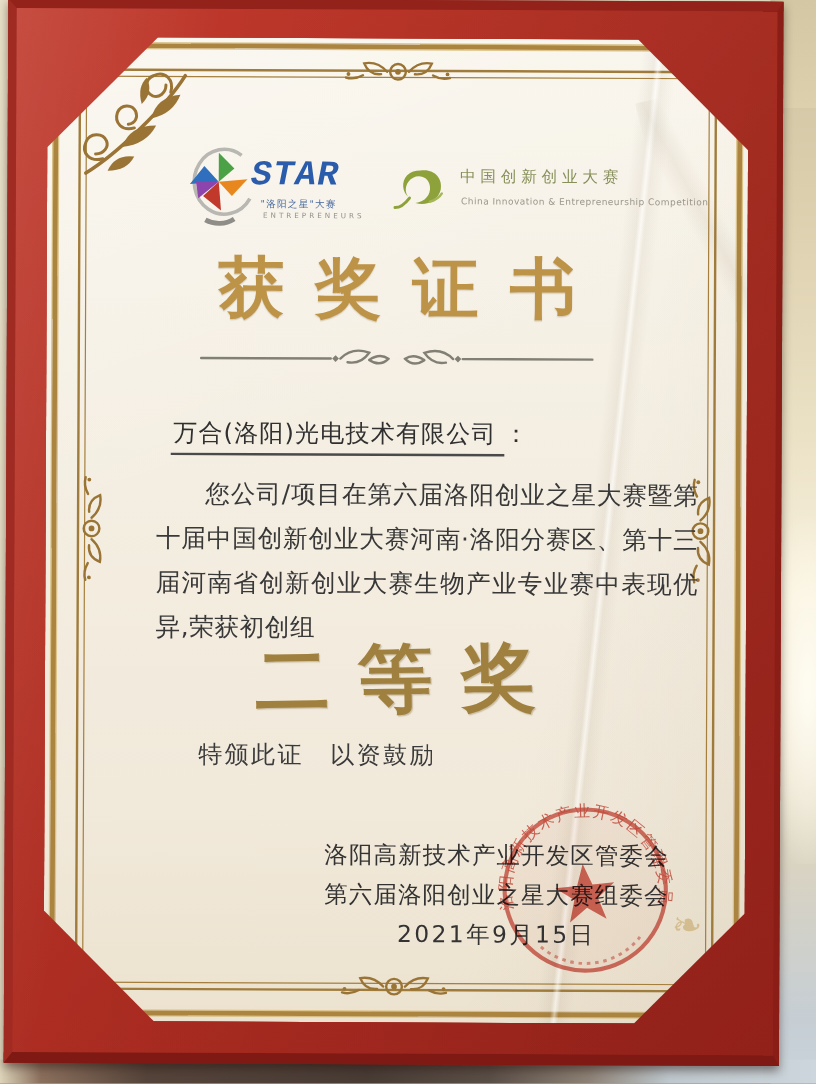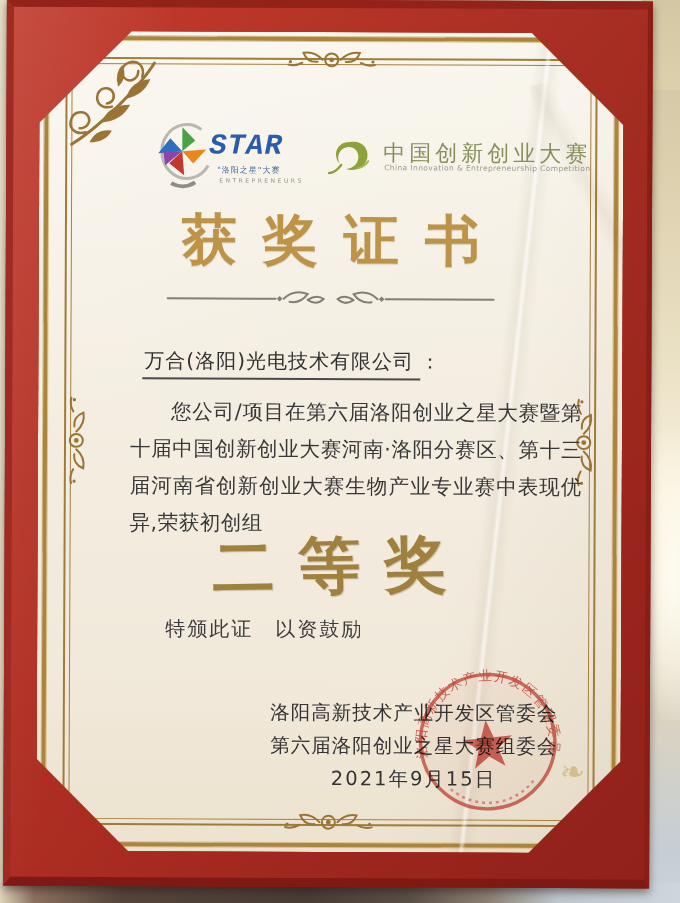--- a/index.html
+++ b/index.html
@@ -91,21 +91,21 @@
   .star-logo { position:absolute; left:112px; top:0; width:160px; height:70px; }
   .star-mark { position:absolute; left:0; top:-2px; width:64px; height:68px; }
   .star-text { position:absolute; left:58px; top:6px;
     font-family:Liberation Mono, monospace; font-weight:bold; font-style:italic;
     font-size:29px; color:#2b5cab; letter-spacing:1px; }
   .star-sub-cn { position:absolute; left:66px; top:41px; font-size:8px; color:#47699e; letter-spacing:1px; white-space:nowrap;}
   .star-sub-en { position:absolute; left:68px; top:53px; font-size:6px; color:#8f8f88; letter-spacing:2.5px; white-space:nowrap;}
 
   .cic-logo { position:absolute; left:288px; top:8px; width:250px; height:60px; }
   .cic-mark { position:absolute; left:0; top:2px; width:46px; height:46px; }
-  .cic-title { position:absolute; left:56px; top:6px; font-size:22px; color:#87905a;
+  .cic-title { position:absolute; left:56px; top:6px; font-size:13px; color:#87905a;
     letter-spacing:4px; white-space:nowrap; }
   .cic-sub { position:absolute; left:57px; top:31px; font-size:7.5px; color:#99968a;
     letter-spacing:.4px; white-space:nowrap; }
 
   
   .cert-title {
     position:absolute; top:172px; left:0; width:100%;
     text-align:center; font-family:"DejaVu Serif", serif; font-weight:bold;
     font-size:55px; color:#bd9348; letter-spacing:26px; padding-left:26px;
     text-shadow:0 1px 1px rgba(120,85,30,.25);

